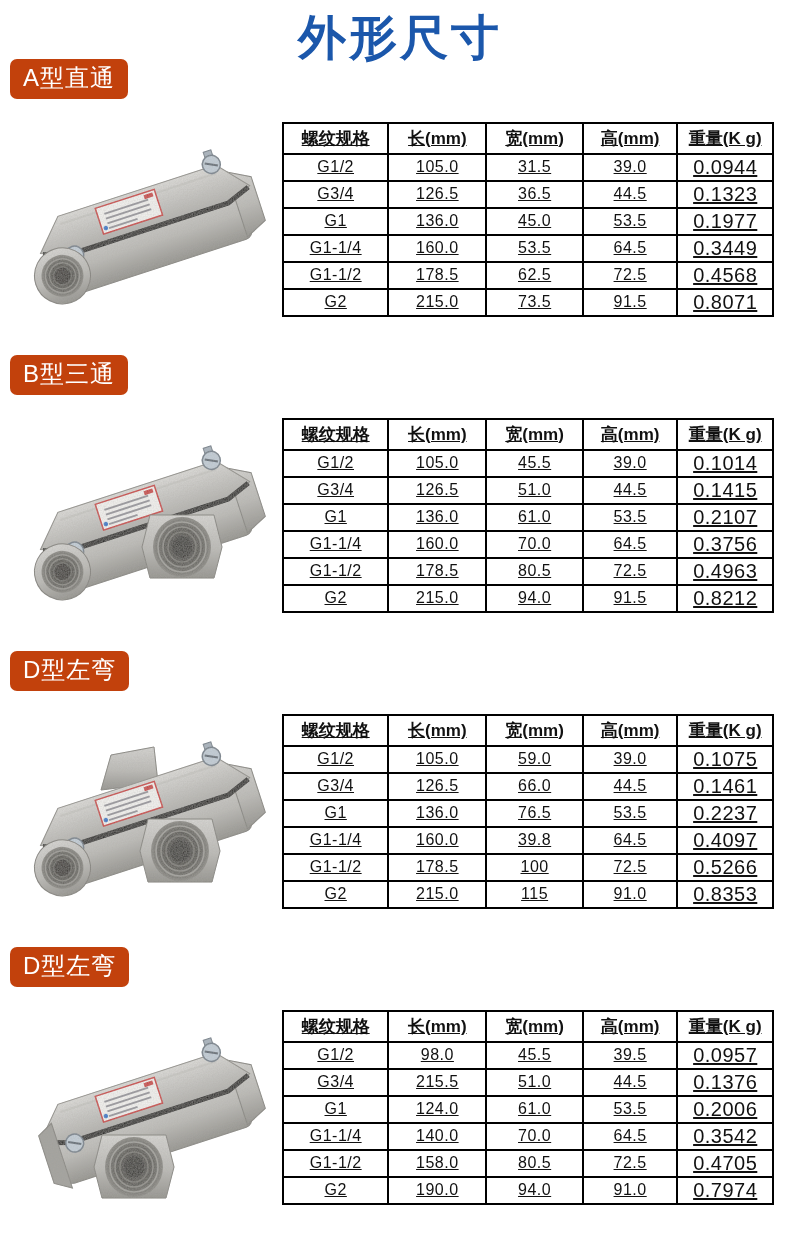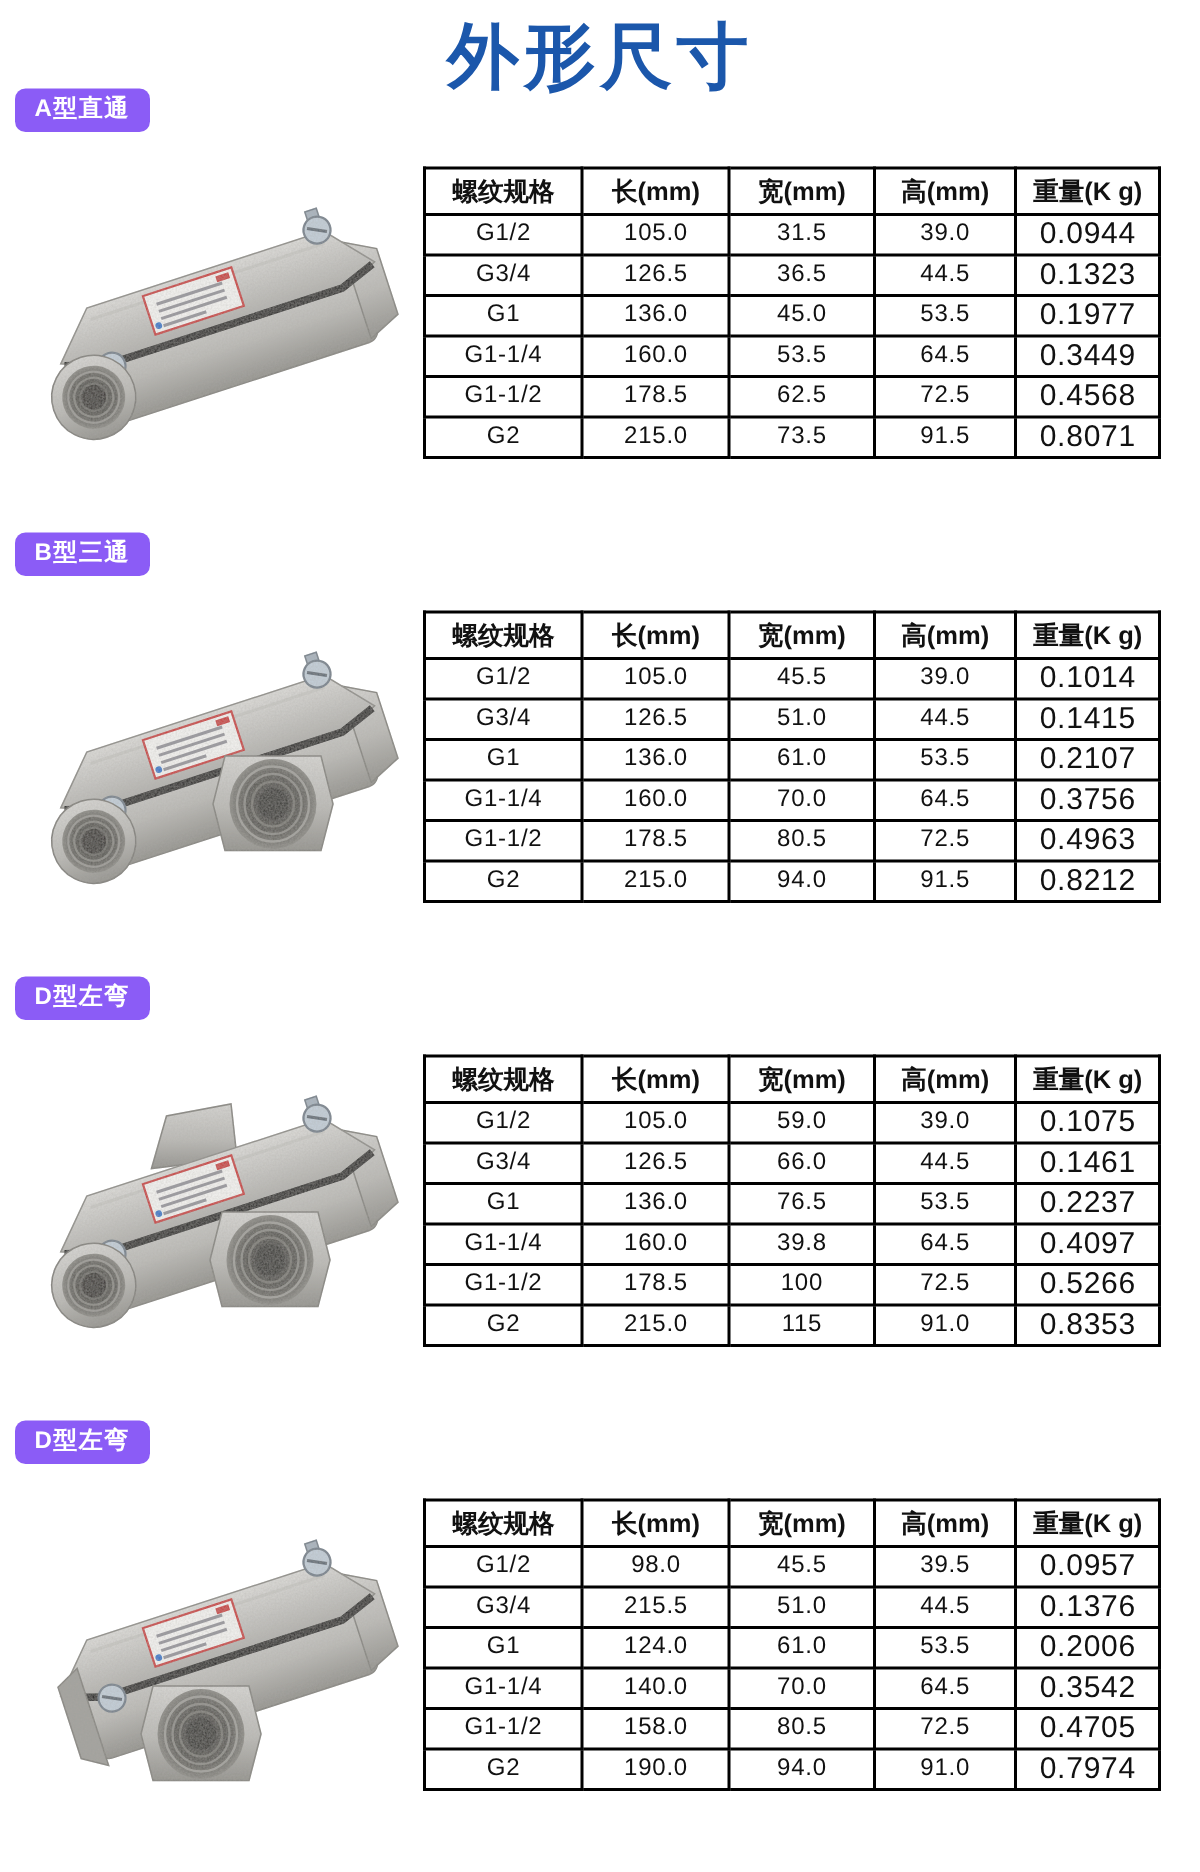--- a/index.html
+++ b/index.html
@@ -9,24 +9,24 @@
     font-family:"Liberation Sans","DejaVu Sans",sans-serif;
     color:#111;
   }
   .page-title {
     text-align:center; color:#1b57ab; font-size:48px; font-weight:bold;
     letter-spacing:3px; padding-top:6px; height:58px;
   }
   .section { height:296px; }
   .badge {
     display:inline-block; margin:1px 0 0 10px;
-    background:#8b5cf6; color:#fff; font-size:16px; font-weight:bold;
+    background:#c2410c; color:#fff; font-size:24px; font-weight:normal;
     padding:3px 13px 5px; border-radius:7px; letter-spacing:1px;
   }
-  .content { display:flex; align-items:center; height:240px; }
+  .content { display:flex; align-items:center; height:240px;text-decoration:underline; }
   .figure { width:282px; height:236px; flex:0 0 282px; display:flex; align-items:center; justify-content:center; }
   .table-wrap { flex:1; padding-right:26px; }
   table.spec {
     width:100%; border-collapse:collapse; table-layout:fixed;
     border:2px solid #000;
   }
   table.spec th, table.spec td {
     border:2px solid #000; text-align:center; vertical-align:middle;
     padding:0;
   }

